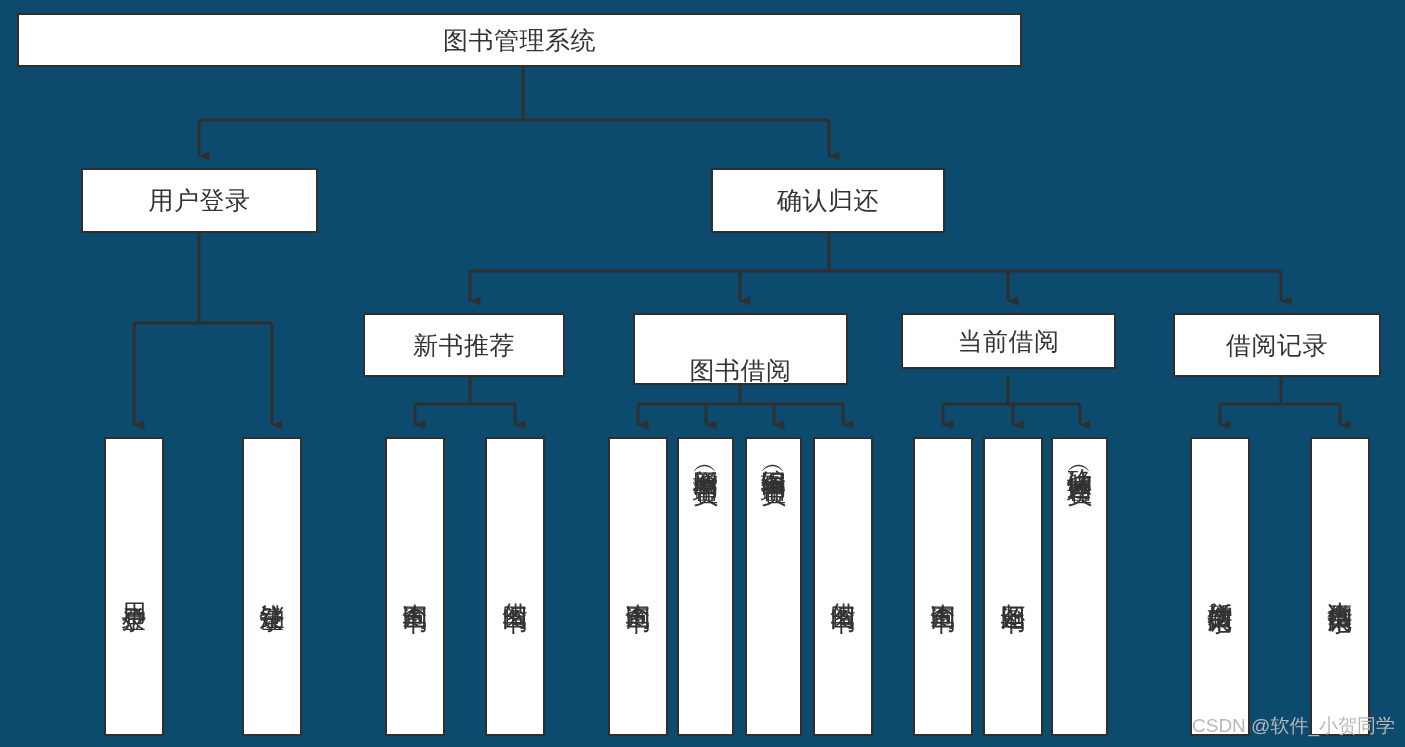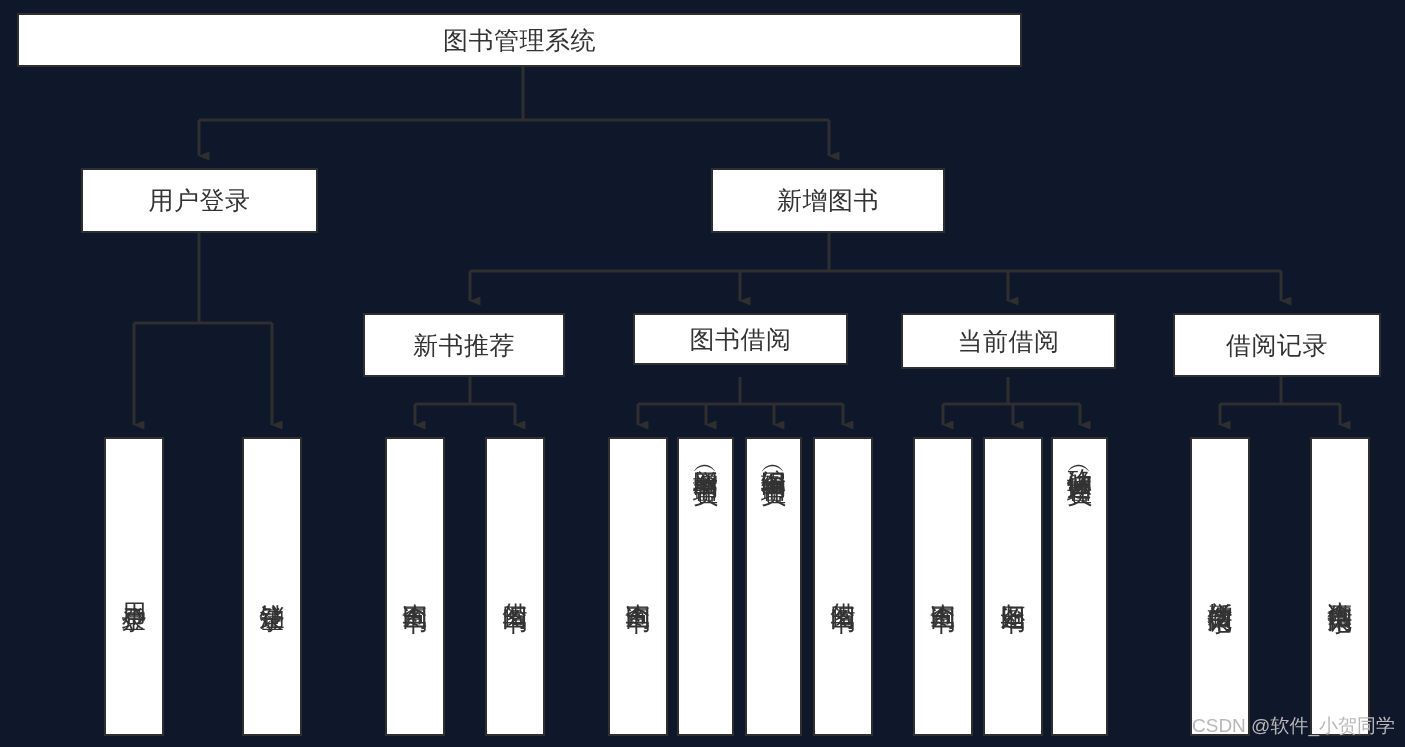--- a/index.html
+++ b/index.html
@@ -8,21 +8,21 @@
     padding: 0;
     background: #ffffff;
   }
   body {
     font-family: "Liberation Sans", "DejaVu Sans", sans-serif;
   }
   #diagram-root {
     position: relative;
     width: 1405px;
     height: 747px;
-    background: #0f172a;
+    background: #0c4a6e;
     overflow: hidden;
   }
   svg.edges {
     position: absolute;
     left: 0;
     top: 0;
     width: 1405px;
     height: 747px;
     pointer-events: none;
   }
@@ -139,27 +139,27 @@
   </svg>
 
   <div class="node horiz" style="left: 17px; top: 13px; width: 1005px; height: 54px; border-color: rgb(47, 47, 47); background: rgb(255, 255, 255); color: rgb(51, 51, 51);">
     <span class="label">图书管理系统</span>
   </div>
 
   <div class="node horiz" style="left: 81px; top: 168px; width: 237px; height: 65px; border-color: rgb(47, 47, 47); background: rgb(255, 255, 255); color: rgb(51, 51, 51);">
     <span class="label">用户登录</span>
   </div>
   <div class="node horiz" style="left: 711px; top: 168px; width: 234px; height: 65px; border-color: rgb(47, 47, 47); background: rgb(255, 255, 255); color: rgb(51, 51, 51);">
-    <span class="label">新增图书</span>
+    <span class="label">确认归还</span>
   </div>
 
   <div class="node horiz" style="left: 363px; top: 313px; width: 202px; height: 64px; border-color: rgb(47, 47, 47); background: rgb(255, 255, 255); color: rgb(51, 51, 51);">
     <span class="label">新书推荐</span>
   </div>
-  <div class="node horiz" style="left: 633px; top: 313px; width: 215px; height: 52px; border-color: rgb(47, 47, 47); background: rgb(255, 255, 255); color: rgb(51, 51, 51);">
+  <div class="node horiz" style="left: 633px; top: 313px; width: 215px; height: 72px; border-color: rgb(47, 47, 47); background: rgb(255, 255, 255); color: rgb(51, 51, 51); align-items: flex-end;">
     <span class="label">图书借阅</span>
   </div>
   <div class="node horiz" style="left: 901px; top: 313px; width: 215px; height: 56px; border-color: rgb(47, 47, 47); background: rgb(255, 255, 255); color: rgb(51, 51, 51);">
     <span class="label">当前借阅</span>
   </div>
   <div class="node horiz" style="left: 1173px; top: 313px; width: 208px; height: 64px; border-color: rgb(47, 47, 47); background: rgb(255, 255, 255); color: rgb(51, 51, 51);">
     <span class="label">借阅记录</span>
   </div>
 
   <div class="node vert centered" style="left: 104px; top: 437px; width: 60px; height: 299px; border-color: rgb(47, 47, 47); background: rgb(255, 255, 255); color: rgb(51, 51, 51);">

